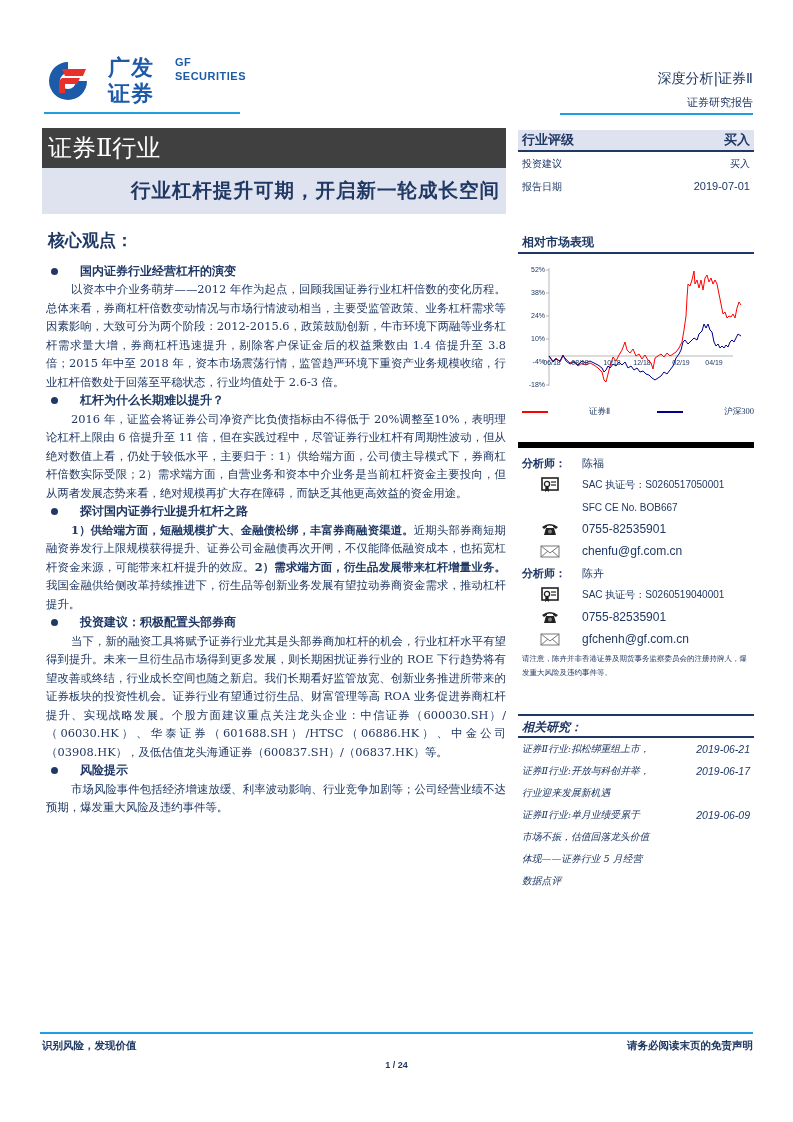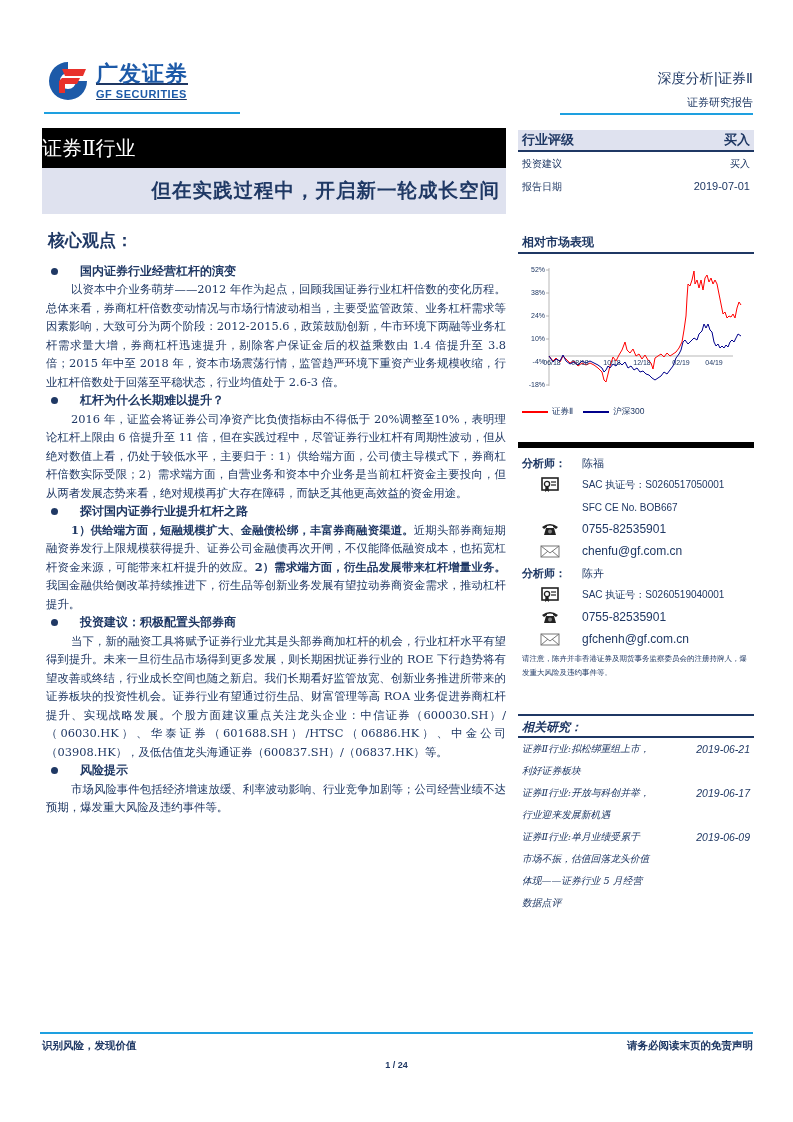--- a/index.html
+++ b/index.html
@@ -2,31 +2,31 @@
 <html><head>
 <meta charset="utf-8">
 <style>
   * { margin:0; padding:0; box-sizing:border-box; }
   html, body { width:793px; height:1122px; background:#ffffff; }
   body { position:relative; font-family:"DejaVu Sans","Liberation Sans",sans-serif; color:#1f3864; overflow:hidden; }
 
   
   .logo { position:absolute; left:46px; top:56px; width:200px; height:50px; display:flex; align-items:center; }
   .logo-mark { width:44px; height:44px; position:relative; }
-  .logo-text { margin-left:6px; display:flex; flex-direction:column;text-decoration:underline; }
+  .logo-text { margin-left:18px; display:flex; flex-direction:row; }
   .logo-cn { font-family:"DejaVu Sans",sans-serif; font-weight:bold; font-size:22px; color:#1d5aa8; letter-spacing:1px; line-height:26px; }
   .logo-en { font-family:"Liberation Sans",sans-serif; font-weight:bold; font-size:11px; color:#1d5aa8; letter-spacing:0.5px; line-height:14px; }
   .header-line-left { position:absolute; left:44px; top:112px; width:196px; height:2px; background:#1ea0e0; }
   .header-right { position:absolute; right:40px; top:68px; text-align:right; }
   .header-type { font-size:14px; color:#1f3864; line-height:20px; }
   .header-sub { font-size:11px; color:#1f3864; line-height:18px; margin-top:6px; }
   .header-line-right { position:absolute; left:560px; top:113px; width:193px; height:2px; background:#1ea0e0; }
 
   
-  .sector-banner { position:absolute; left:42px; top:128px; width:464px; height:40px; background:#000000; color:#ffffff; font-family:"DejaVu Serif",serif; font-size:20px; line-height:40px; }
+  .sector-banner { position:absolute; left:42px; top:128px; width:464px; height:40px; background:#404040; color:#ffffff; font-family:"DejaVu Serif",serif; font-size:24px; line-height:40px; padding-left:6px; }
   .title-banner { position:absolute; left:42px; top:168px; width:464px; height:46px; background:#dfe2ef; color:#1f3864; font-family:"DejaVu Serif",serif; font-weight:bold; font-size:19.5px; line-height:46px; text-align:right; padding-right:6px; letter-spacing:1px; }
 
   .core-title { position:absolute; left:48px; top:229px; font-family:"DejaVu Serif",serif; font-weight:bold; font-size:17px; color:#1f3864; }
 
   
   .main { position:absolute; left:46px; top:262px; width:460px; }
   .section { margin-bottom:0; }
   .sec-head { display:flex; align-items:center; height:18px; font-family:"DejaVu Serif",serif; font-weight:bold; font-size:12px; color:#1f3864; }
   .bullet { width:7px; height:7px; border-radius:50%; background:#1f3864; margin-left:5px; margin-right:22px; }
   .para { font-family:"DejaVu Serif",serif; font-size:11.4px; line-height:18.6px; color:#1f3864; text-align:justify; text-indent:2.2em; }
@@ -34,21 +34,21 @@
 
   
   .side { position:absolute; left:518px; top:130px; width:236px; }
   .rating-head { height:22px; background:#dfe2ef; display:flex; justify-content:space-between; align-items:center; padding:0 4px; font-family:"DejaVu Serif",serif; font-weight:bold; font-size:13px; color:#1f3864; border-bottom:2px solid #1f3864; }
   .kv { display:flex; justify-content:space-between; font-size:10px; line-height:23px; padding:0 4px; color:#1f3864; font-family:"DejaVu Serif",serif; }
   .kv .v { font-family:"Liberation Sans",sans-serif; font-size:11px; }
   .side-h { font-family:"DejaVu Serif",serif; font-weight:bold; font-size:12px; color:#1f3864; padding:0 4px; border-bottom:2px solid #1f3864; height:22px; line-height:20px; }
 
   .chart-wrap { position:relative; width:236px; height:150px; margin-top:8px; }
   .chart-wrap svg { position:absolute; left:0; top:0; }
-  .legend { display:flex; justify-content:flex-start; align-items:center; font-size:8.5px; color:#1f3864; margin-top:-6px; font-family:Liberation Sans, sans-serif; }
+  .legend { display:flex; justify-content:space-between; align-items:center; font-size:8.5px; color:#1f3864; margin-top:-6px; font-family:Liberation Serif, serif;gap:20px; }
   .legend .sw { display:inline-block; width:26px; height:1.5px; margin:0 4px; }
 
   .analyst-block { margin-top:24px; border-top:6px solid #000000; padding-top:4px; }
   .a-row { display:flex; align-items:center; height:22px; font-size:10px; color:#1f3864; }
   .a-label { width:64px; font-family:"DejaVu Serif",serif; font-weight:bold; font-size:11px; padding-left:4px; }
   .a-icon { width:64px; display:flex; justify-content:center; align-items:center; }
   .a-val { font-family:"Liberation Sans",sans-serif; font-size:10px; }
   .a-val.big { font-size:12px; }
   .a-val.cn { font-family:"DejaVu Serif",serif; font-size:11px; }
   .note { font-family:"DejaVu Serif",serif; font-size:7.5px; line-height:14px; color:#1f3864; padding:2px 4px 0 4px; }
@@ -81,21 +81,21 @@
   </div>
 </div>
 <div class="header-line-left"></div>
 <div class="header-right">
   <div class="header-type">深度分析|证券Ⅱ</div>
   <div class="header-sub">证券研究报告</div>
 </div>
 <div class="header-line-right"></div>
 
 <div class="sector-banner">证券Ⅱ行业</div>
-<div class="title-banner">但在实践过程中，开启新一轮成长空间</div>
+<div class="title-banner">行业杠杆提升可期，开启新一轮成长空间</div>
 <div class="core-title">核心观点：</div>
 
 <div class="main">
   <div class="section">
     <div class="sec-head">
         <span class="bullet"></span>
         <span>国内证券行业经营杠杆的演变</span>
       </div>
     <p class="para">以资本中介业务萌芽——2012 年作为起点，回顾我国证券行业杠杆倍数的变化历程。总体来看，券商杠杆倍数变动情况与市场行情波动相当，主要受监管政策、业务杠杆需求等因素影响，大致可分为两个阶段：2012-2015.6，政策鼓励创新，牛市环境下两融等业务杠杆需求量大增，券商杠杆迅速提升，剔除客户保证金后的权益乘数由 1.4 倍提升至 3.8 倍；2015 年中至 2018 年，资本市场震荡行情，监管趋严环境下重资产业务规模收缩，行业杠杆倍数处于回落至平稳状态，行业均值处于 2.6-3 倍。</p>
   </div>
@@ -264,21 +264,20 @@
     <div class="note">请注意，陈卉并非香港证券及期货事务监察委员会的注册持牌人，爆发重大风险及违约事件等。</div>
   </div>
 
   <div class="related">
     <div class="side-h" style="border-top:2px solid #1f3864;height:24px;line-height:22px">相关研究：</div>
     <div class="rel-item">
       <div class="rel-line">
           <span>证券Ⅱ行业:拟松绑重组上市，</span>
           <span class="rel-date">2019-06-21</span>
         </div>
-      <div>利好证券板块</div>
     </div>
     <div class="rel-item">
       <div class="rel-line">
           <span>证券Ⅱ行业:开放与科创并举，</span>
           <span class="rel-date">2019-06-17</span>
         </div>
       <div>行业迎来发展新机遇</div>
     </div>
     <div class="rel-item">
       <div class="rel-line">

